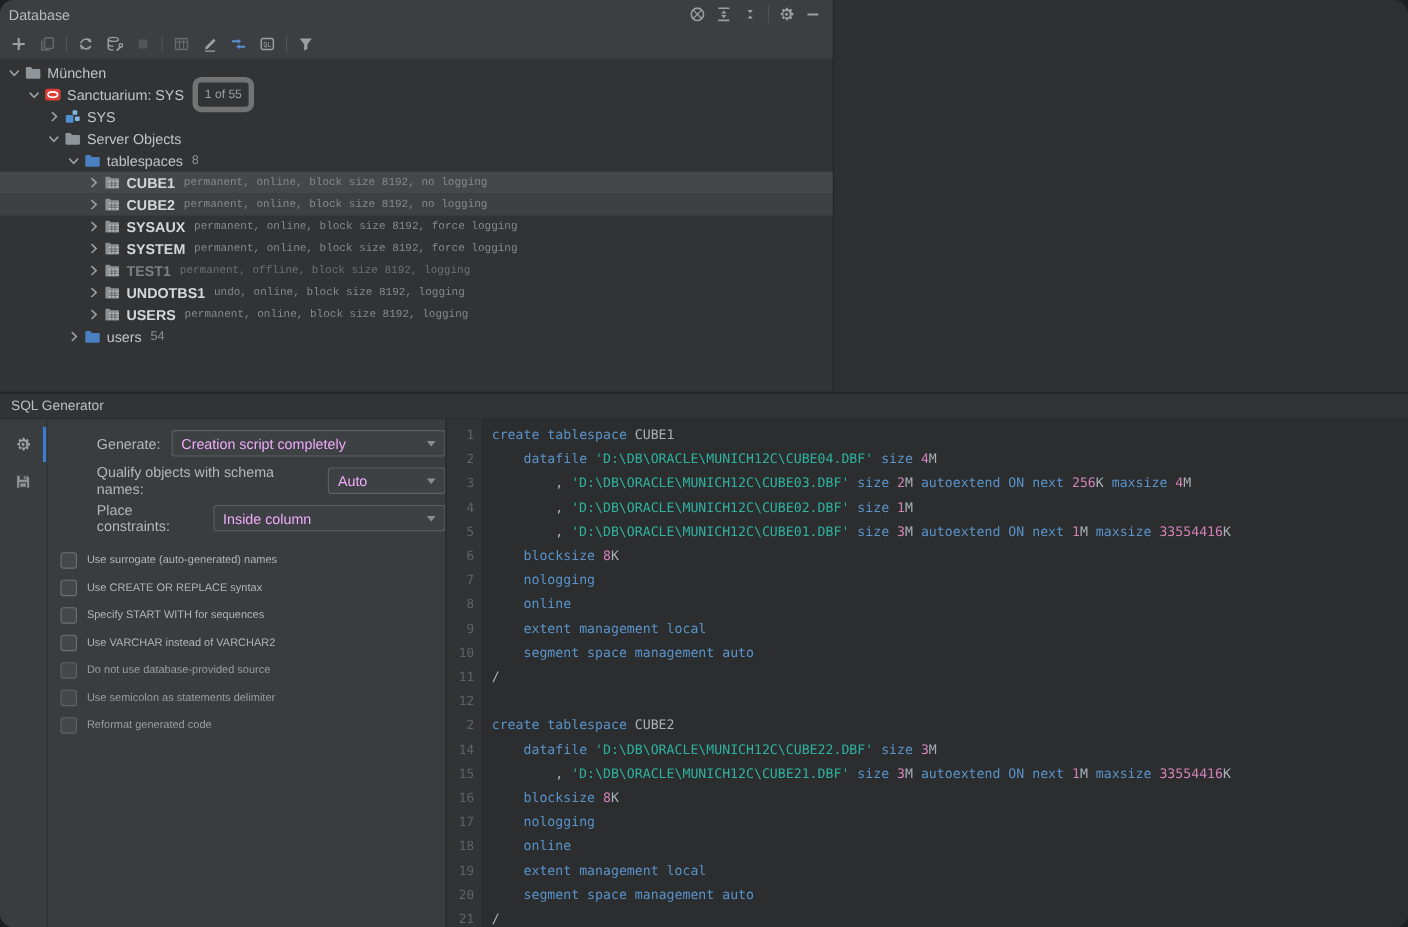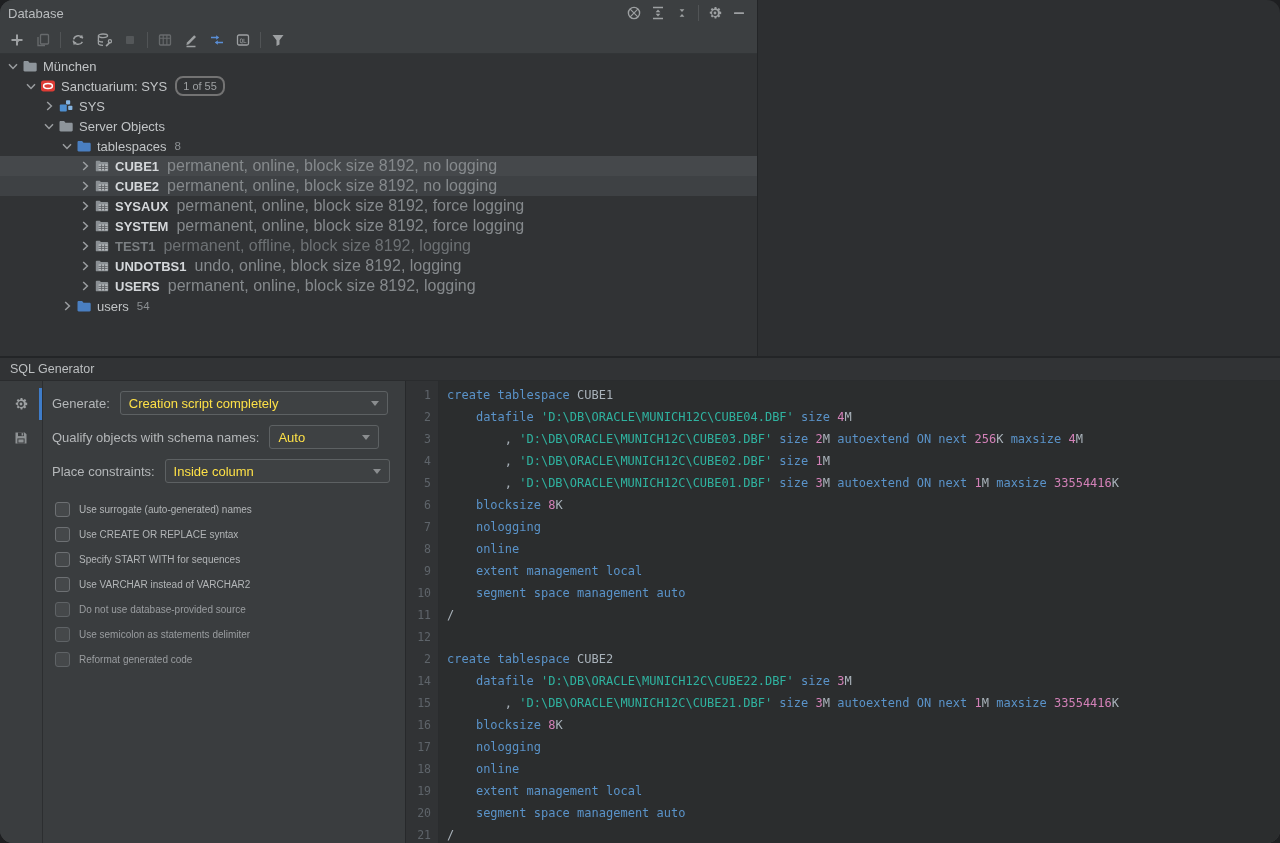--- a/index.html
+++ b/index.html
@@ -27,42 +27,42 @@
   .db-tree { position:relative; padding-top:2px; }
   .trow { height:20px; display:flex; align-items:center; white-space:nowrap; }
   .trow.sel1 { background:#45484b; }
   .trow.sel2 { background:#3e4144; }
   .chev { width:18px; height:16px; display:inline-flex; align-items:center; justify-content:center; flex:0 0 auto; }
   .ticon { width:16px; height:16px; margin-right:5px; display:inline-flex; align-items:center; justify-content:center; flex:0 0 auto; }
   .tlabel { font-size:13px; color:#c1c4c6; }
   .tlabel.bold { font-weight:bold; color:#d4d7da; }
   .trow.dimmed .tlabel { color:#7b7f82; }
   .trow.dimmed .tdetails { color:#6d7174; }
-  .tdetails { font-size:16px; color:#85898c; margin-left:8px; }
+  .tdetails { font-size:10px; color:#85898c; margin-left:8px;font-family:Liberation Mono, monospace; }
   .tcount { font-size:11.5px; color:#8c9093; margin-left:8px; }
-  .tbadge { font-size:11px; color:#9da0a2; border:2px solid #737373; border-radius:8px;
-    padding:0 6px; margin-left:8px; line-height:14px; height:20px; display:inline-flex; align-items:center; }
+  .tbadge { font-size:11px; color:#9da0a2; border:5px solid #737373; border-radius:8px;
+    padding:0 6px; margin-left:8px; line-height:14px; height:32px; display:inline-flex; align-items:center; }
   
   .sg-panel { position:absolute; left:0; top:356px; width:1280px; height:487px;
     background:#3a3d3f; border-top:2px solid #232527; display:flex; flex-direction:column; }
   .sg-header { height:23px; background:#313335; border-bottom:1px solid #2a2c2e;
     display:flex; align-items:center; padding-left:10px; flex:0 0 auto; }
   .sg-title { color:#bcbfc1; font-size:12.5px; }
   .sg-body { flex:1; display:flex; min-height:0; }
   .sg-rail { width:43px; background:#3a3d3f; border-right:1px solid #2c2e30;
     display:flex; flex-direction:column; align-items:center; padding-top:6px; position:relative; flex:0 0 auto; }
   .rail-item { width:42px; height:34px; display:flex; align-items:center; justify-content:center; position:relative; }
   .rail-item.active::after { content:""; position:absolute; right:0; top:1px; bottom:1px; width:3px; background:#3e7cc9; }
   
   .sg-options { width:362px; flex:0 0 auto; padding:10px 0 0 9px; }
   .opt-row { display:flex; align-items:center; height:24px; margin-bottom:10px; }
-  .opt-label { font-size:13px; color:#b4b7b9; margin-right:10px; }
+  .opt-label { font-size:13px; color:#b4b7b9; margin-right:10px;margin-left:36px; }
   .combo { height:24px; background:#3e4143; border:1px solid #5d6163; border-radius:3px;
     display:flex; align-items:center; padding:0 8px; }
-  .combo-value { font-size:13px; color:#fde047; flex:1; white-space:nowrap; overflow:hidden; }
+  .combo-value { font-size:13px; color:#f0abfc; flex:1; white-space:nowrap; overflow:hidden; }
   .combo-arrow { width:0; height:0; border-left:4.5px solid transparent; border-right:4.5px solid transparent;
     border-top:5px solid #8a8d8f; margin-left:8px; flex:0 0 auto; }
   .cb-group { margin-top:14px; }
   .cbrow { display:flex; align-items:center; height:25px; padding-left:3px; }
   .cbox { width:15px; height:15px; background:#45484a; border:1px solid #6d7073; border-radius:3px;
     margin-right:9px; flex:0 0 auto; }
   .cblabel { font-size:10px; color:#b2b5b7; }
   .cbrow.dimmed .cblabel { color:#9a9da0; }
   .cbrow.dimmed .cbox { border-color:#5f6366; }
   

